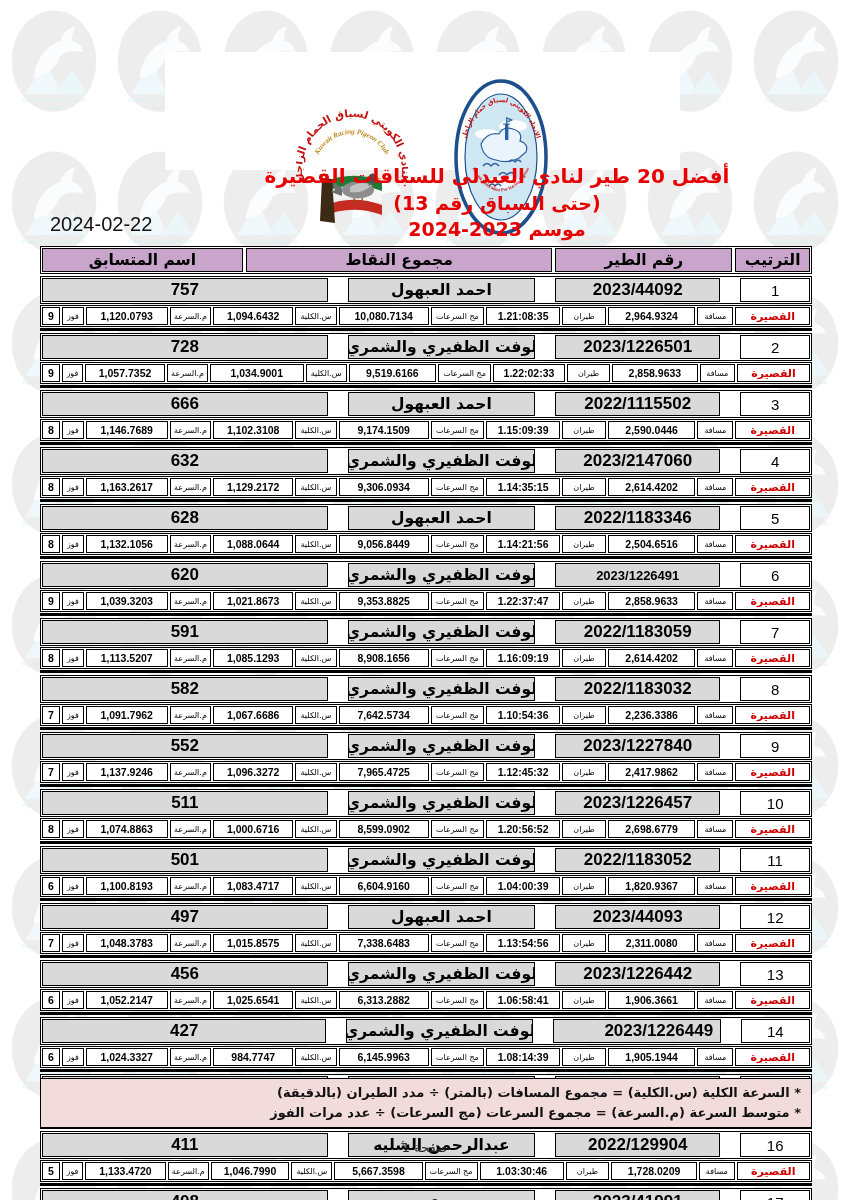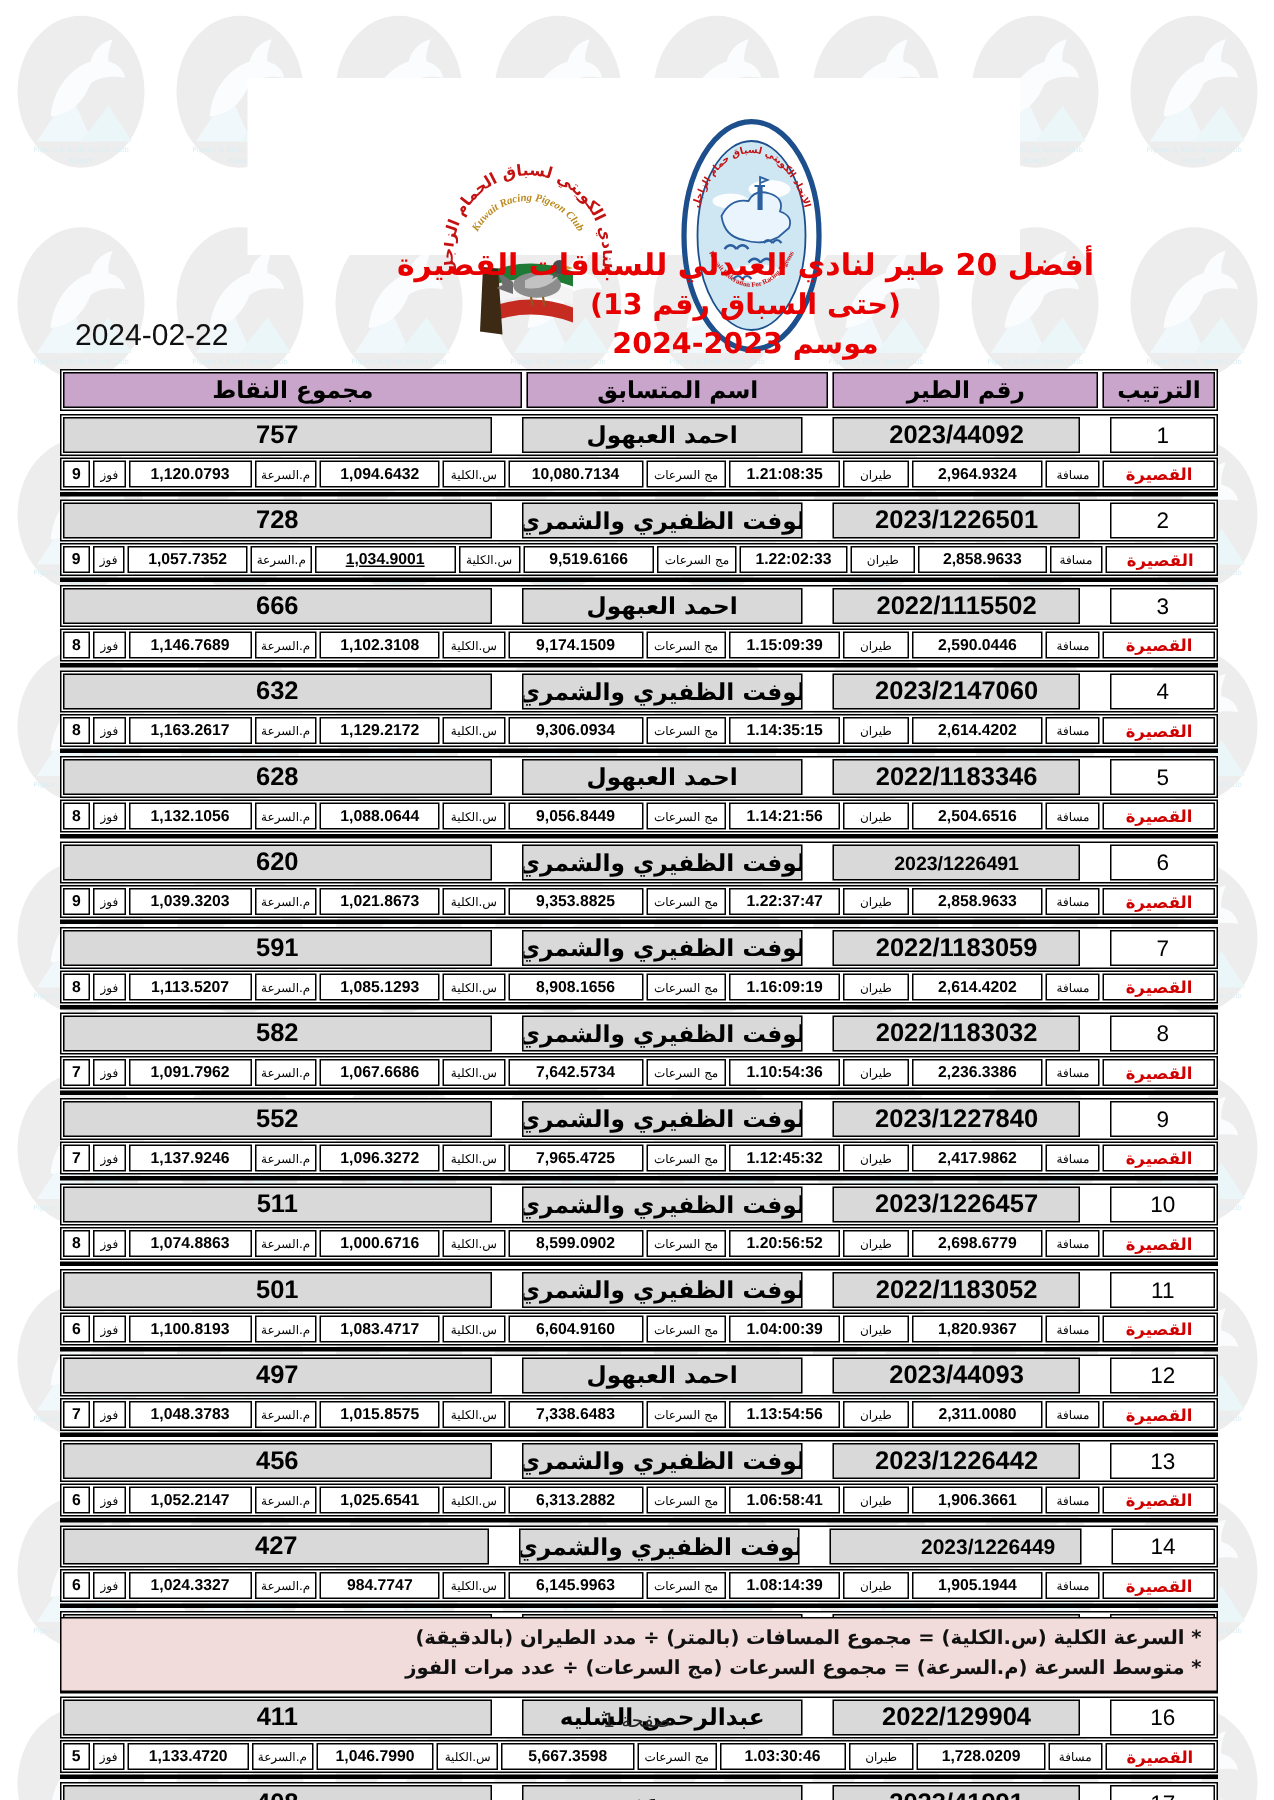--- a/index.html
+++ b/index.html
@@ -355,22 +355,22 @@
       <span>موسم</span>
       <span dir="ltr">2024-2023</span>
     </div>
   </div>
 
   <div id="date-stamp" dir="ltr">2024-02-22</div>
 
   <div id="results-table">
     <div id="table-header" class="row-wrap">
       <div class="hdr-row">
+        <div class="cell hdr-cell rtl" style="width:202px">اسم المتسابق</div>
         <div class="cell hdr-cell rtl" style="width:308px">مجموع النقاط</div>
-        <div class="cell hdr-cell rtl" style="width:202px">اسم المتسابق</div>
         <div class="cell hdr-cell rtl" style="width:178px">رقم الطير</div>
         <div class="cell hdr-cell rtl" style="width:75px">الترتيب</div>
       </div>
     </div>
     <div id="rows-container">
         <div class="group">
           <div class="row-wrap">
             <div class="name-row" style="margin-bottom: 0px;">
               <div class="cell nm-cell num" style="width: 308px; font-size: 17px;">757</div>
               <div class="cell nm-cell" dir="rtl" style="width: 202px; font-size: 15.5px;">احمد العبهول</div>
@@ -404,21 +404,21 @@
               <div class="cell nm-cell num" style="width: 178px; font-size: 17px;">2023/1226501</div>
               <div class="cell rank-cell" style="width: 75px;">2</div>
             </div>
           </div>
           <div class="row-wrap" style="margin-top: 1px;">
             <div class="detail-row">
               <div class="cell dt-cell dt-val" style="width: 18px;">9</div>
               <div class="cell dt-cell dt-label" dir="rtl" style="width: 22px;">فوز</div>
               <div class="cell dt-cell dt-val" style="width: 82px;">1,057.7352</div>
               <div class="cell dt-cell dt-label" dir="rtl" style="width: 42px;">م.السرعة</div>
-              <div class="cell dt-cell dt-val" style="width: 96px; text-decoration: underline;">1,034.9001</div>
+              <div class="cell dt-cell dt-val" style="width: 96px;">1,034.9001</div>
               <div class="cell dt-cell dt-label" dir="rtl" style="width: 42px;">س.الكلية</div>
               <div class="cell dt-cell dt-val" style="width: 90px;">9,519.6166</div>
               <div class="cell dt-cell dt-label" dir="rtl" style="width: 54px;">مج السرعات</div>
               <div class="cell dt-cell dt-val" style="width: 74px;">1.22:02:33</div>
               <div class="cell dt-cell dt-label" dir="rtl" style="width: 44px;">طيران</div>
               <div class="cell dt-cell dt-val" style="width: 88px;">2,858.9633</div>
               <div class="cell dt-cell dt-label" dir="rtl" style="width: 36px;">مسافة</div>
               <div class="cell dt-cell dt-cat" dir="rtl" style="width: 75px;">القصيرة</div>
             </div>
           </div>
@@ -718,21 +718,21 @@
               <div class="cell dt-cell dt-label" dir="rtl" style="width: 36px;">مسافة</div>
               <div class="cell dt-cell dt-cat" dir="rtl" style="width: 75px;">القصيرة</div>
             </div>
           </div>
         </div>
         <div class="group">
           <div class="row-wrap">
             <div class="name-row" style="margin-bottom: 0px;">
               <div class="cell nm-cell num" style="width: 308px; font-size: 17px;">427</div>
               <div class="cell nm-cell" dir="rtl" style="width: 202px; font-size: 15.5px;">لوفت الظفيري والشمري</div>
-              <div class="cell nm-cell num" style="width: 178px; font-size: 14px; padding-left: 44px;">2023/1226449</div>
+              <div class="cell nm-cell num" style="width: 178px; font-size: 17px; padding-left: 44px;">2023/1226449</div>
               <div class="cell rank-cell" style="width: 75px;">14</div>
             </div>
           </div>
           <div class="row-wrap" style="margin-top: 1px;">
             <div class="detail-row">
               <div class="cell dt-cell dt-val" style="width: 18px;">6</div>
               <div class="cell dt-cell dt-label" dir="rtl" style="width: 22px;">فوز</div>
               <div class="cell dt-cell dt-val" style="width: 82px;">1,024.3327</div>
               <div class="cell dt-cell dt-label" dir="rtl" style="width: 42px;">م.السرعة</div>
               <div class="cell dt-cell dt-val" style="width: 80px;">984.7747</div>

